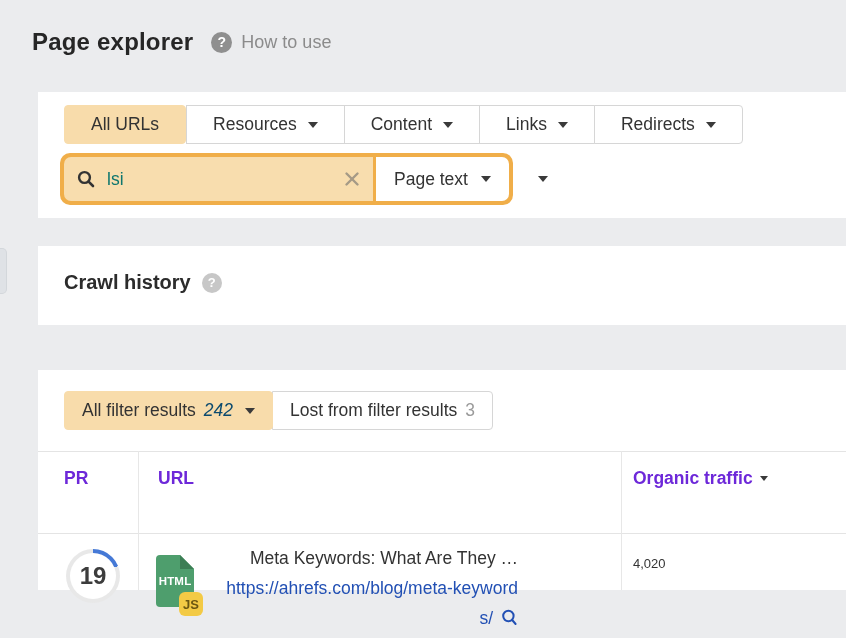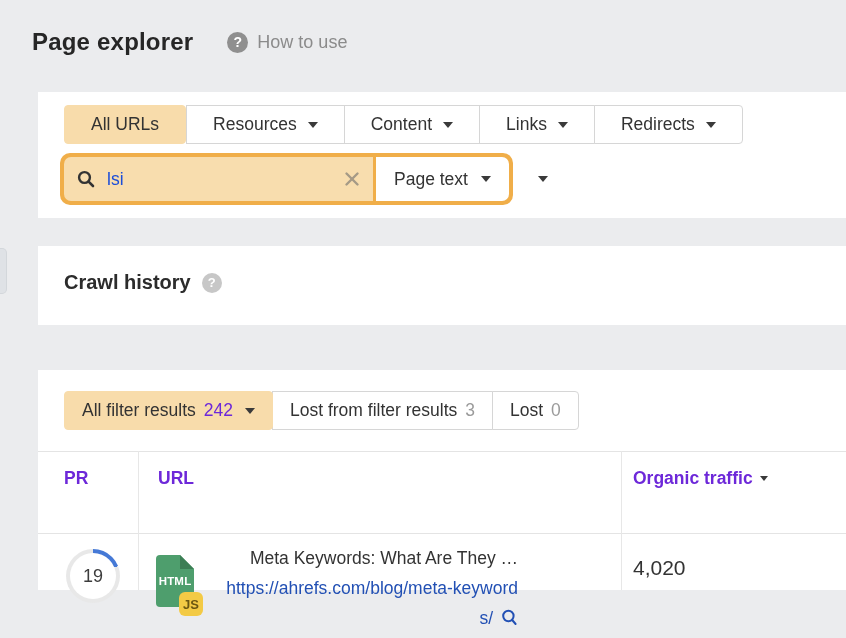--- a/index.html
+++ b/index.html
@@ -3,21 +3,21 @@
 <meta charset="utf-8">
 <style>
   html,body{margin:0;padding:0;}
   body{
     width:846px;height:638px;position:relative;overflow:hidden;
     background:#ebecee;
     font-family:"Liberation Sans","DejaVu Sans",sans-serif;
     color:#333;
   }
   
-  .page-header{position:absolute;left:32px;top:28px;display:flex;align-items:center;gap:34px;}
+  .page-header{position:absolute;left:32px;top:28px;display:flex;align-items:center;gap:18px;}
   .page-title{font-size:24px;font-weight:700;color:#262626;letter-spacing:.2px;}
   .help-link{display:flex;align-items:center;gap:9px;cursor:pointer;}
   .q-circle{width:21px;height:21px;border-radius:50%;background:#8f8f8f;color:#fff;
     font-size:14px;font-weight:700;display:flex;align-items:center;justify-content:center;}
   .help-text{font-size:18px;color:#8b8b8b;}
   
   .side-handle{position:absolute;left:0;top:248px;width:6px;height:44px;background:#dfe2e6;
     border:1px solid #d3d7db;border-left:none;border-radius:0 5px 5px 0;}
   
   .panel{position:absolute;left:30px;width:816px;background:#fff;margin-left:8px;}
@@ -33,49 +33,49 @@
   .tab.selected{background:#f8dcab;border-color:#f8dcab;border-radius:4px;position:relative;z-index:1;margin-left:0;}
   .caret{width:0;height:0;border-left:5px solid transparent;border-right:5px solid transparent;
     border-top:6px solid #3a3a3a;display:inline-block;}
   .caret.small{border-left-width:4px;border-right-width:4px;border-top-width:5px;}
   
   .search-group{position:absolute;left:22px;top:61px;width:453px;height:52px;box-sizing:border-box;
     background:#f0ae49;border-radius:10px;padding:4px;display:flex;gap:3px;}
   .search-field{flex:1;background:#f8ddae;border-radius:7px 0 0 7px;display:flex;align-items:center;
     padding:0 13px;gap:10px;box-sizing:border-box;}
   .search-field input{flex:1;background:transparent;border:none;outline:none;
-    font:17.5px "Liberation Sans","DejaVu Sans",sans-serif;color:#1d4ed8;min-width:0;}
+    font:17.5px "Liberation Sans","DejaVu Sans",sans-serif;color:#0f766e;min-width:0;}
   .icon-btn{display:flex;align-items:center;justify-content:center;cursor:pointer;background:none;border:none;padding:0;}
   .scope-btn{width:146px;background:#fff;border-radius:0 7px 7px 0;display:flex;align-items:center;
     justify-content:center;gap:13px;font-size:17.5px;color:#333;cursor:pointer;border:none;}
   .advanced-filter{position:absolute;left:500px;top:74px;height:26px;display:flex;align-items:center;
     gap:26px;font-size:18px;color:#333;cursor:pointer;}
   
   .crawl-row{position:absolute;left:26px;top:25px;display:flex;align-items:center;gap:11px;}
   .crawl-title{font-size:20px;font-weight:700;color:#2c2c2c;}
   .q-circle.light{background:#c7c7c7;width:20px;height:20px;font-size:13px;}
   
   .filters{position:absolute;left:26px;top:21px;height:39px;display:flex;font-size:17.5px;color:#333;}
   .fbtn{display:flex;align-items:center;gap:8px;padding:0 17px;background:#fff;
     border:1px solid #d6d6d6;margin-left:-1px;cursor:pointer;box-sizing:border-box;}
   .fbtn:last-child{border-radius:0 4px 4px 0;}
   .fbtn.selected{background:#f8dcab;border-color:#f8dcab;border-radius:4px;z-index:1;margin-left:0;}
   .fbtn .count{color:#9b9b9b;}
-  .fbtn.selected .count{color:#6d28d9;}
+  .fbtn.selected .count{color:#0c4a6e;font-style:italic;}
   .fbtn .caret{margin-left:4px;}
   
   .t-line-h{position:absolute;left:0;width:816px;height:1px;background:#e4e4e4;}
   .t-line-v{position:absolute;top:81px;bottom:0;width:1px;background:#e7e7e7;}
   .th{position:absolute;font-size:17.5px;font-weight:700;color:#6d28d9;display:flex;align-items:center;gap:7px;}
-  .td-traffic{position:absolute;left:595px;top:186px;font-size:21px;color:#333;}
+  .td-traffic{position:absolute;left:595px;top:186px;font-size:13px;color:#333;}
   
   .pr-ring{position:absolute;left:28px;top:179px;width:54px;height:54px;border-radius:50%;
     display:flex;align-items:center;justify-content:center;}
   .pr-inner{width:46px;height:46px;border-radius:50%;background:#fff;display:flex;align-items:center;
-    justify-content:center;font-size:18px;font-weight:400;color:#3c3c3c;}
+    justify-content:center;font-size:24px;font-weight:700;color:#3c3c3c;}
   
   .file-icon{position:absolute;left:118px;top:185px;width:38px;height:52px;}
   .file-label{position:absolute;left:0;top:20px;width:100%;text-align:center;color:#fff;
     font-size:11.5px;font-weight:700;letter-spacing:.2px;}
   .js-badge{position:absolute;left:23px;top:37px;width:24px;height:24px;border-radius:6px;
     background:#f3ca45;color:#6b5712;font-size:13px;font-weight:700;
     display:flex;align-items:center;justify-content:center;}
   
   .url-cell{position:absolute;left:180px;top:173px;width:300px;line-height:30px;font-size:17.5px;text-align:right;}
   .row-title{color:#333;white-space:nowrap;}
@@ -157,24 +157,20 @@
   <div class="filters">
     <div class="fbtn selected">
       <span>All filter results</span>
       <span class="count">242</span>
       <span class="caret"></span>
     </div>
     <div class="fbtn">
       <span>Lost from filter results</span>
       <span class="count">3</span>
     </div>
-    <div class="fbtn">
-      <span>Lost</span>
-      <span class="count">0</span>
-    </div>
   </div>
 
   <div class="t-line-h" style="top:81px"></div>
   <div class="t-line-h" style="top:163px"></div>
   <div class="t-line-h" style="top:277px"></div>
   <div class="t-line-v" style="left:100px"></div>
   <div class="t-line-v" style="left:583px"></div>
   <div class="t-line-v" style="left:813px"></div>
 
   <div class="th" style="left:26px;top:98px;">

